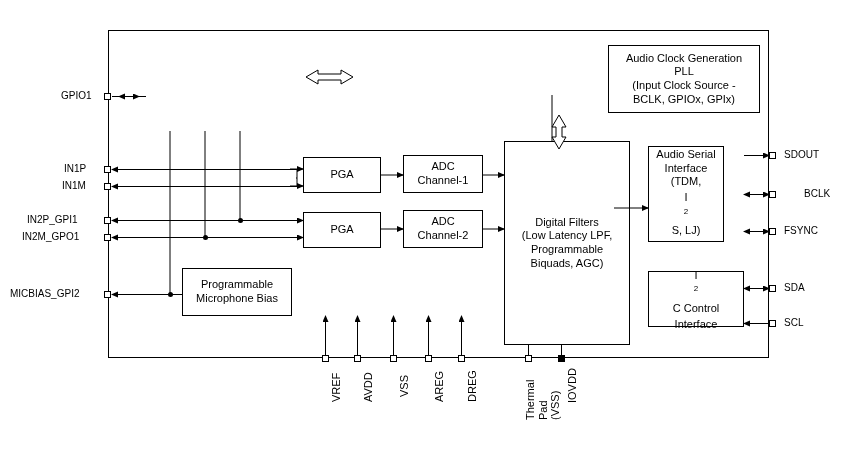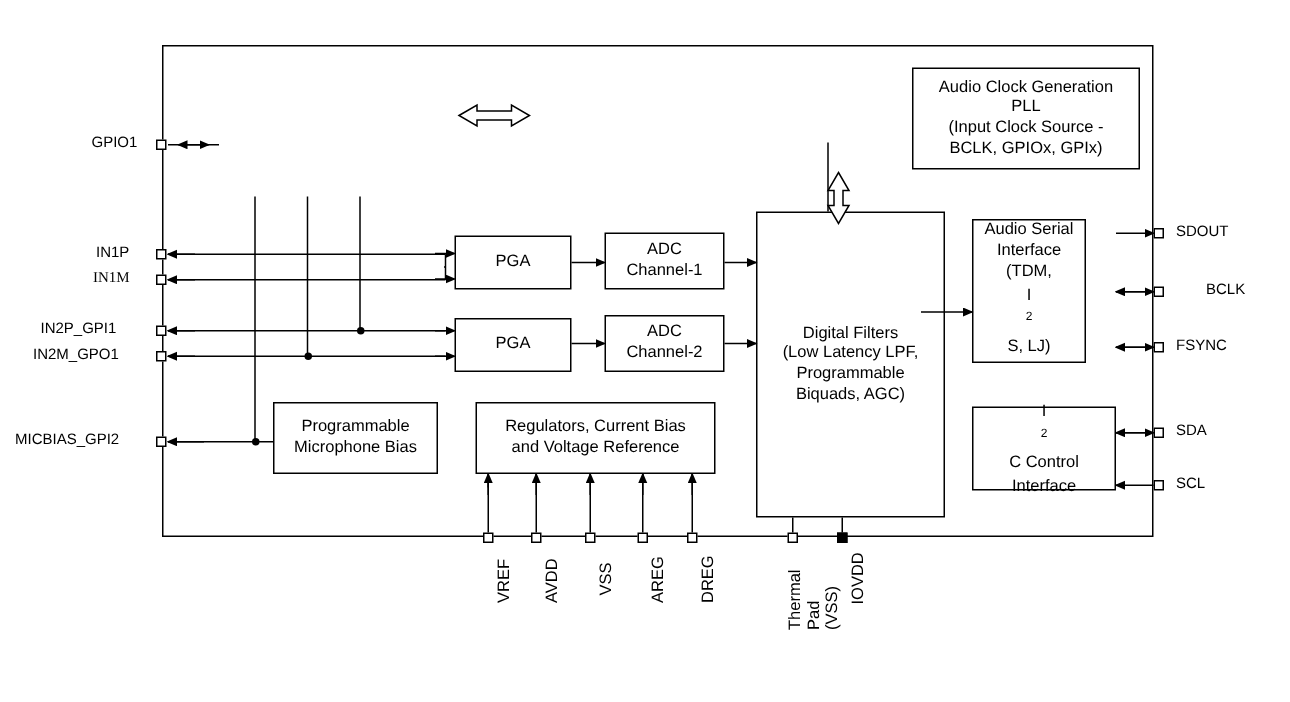--- a/index.html
+++ b/index.html
@@ -61,37 +61,33 @@
     <span style="padding:0;">Audio Serial</span>
     <span style="padding:0;">Interface (TDM,</span>
     <span style="padding:0;"><span>I</span><sup>2</sup><span>S, LJ)</span></span>
   </div>
 
   <div class="blk" style="left:182px;top:268px;width:110px;height:48px;">
     <span>Programmable
 Microphone Bias</span>
   </div>
 
-  <div class="blk" style="left:317px;top:268px;width:160px;height:48px;">
-    <span>Regulators, Current Bias
-and  Voltage Reference</span>
-  </div>
 
   <div class="blk" style="left:648px;top:271px;width:96px;height:56px;flex-direction:column;">
     <span style="padding:0;"><span>I</span><sup>2</sup><span>C Control</span></span>
     <span style="padding:0;">Interface</span>
   </div>
 
   <div class="lbl" style="left:61px;top:90px;">GPIO1</div>
   <div class="pad" style="left:104px;top:93px;"></div>
 
   <div class="lbl" style="left:64px;top:163px;">IN1P</div>
   <div class="pad" style="left:104px;top:166px;"></div>
 
-  <div class="lbl" style="left:62px;top:180px;font-family:Liberation Serif, serif;">IN1M</div>
+  <div class="lbl" style="left:62px;top:180px;">IN1M</div>
   <div class="pad" style="left:104px;top:183px;"></div>
 
   <div class="lbl" style="left:27px;top:214px;">IN2P_GPI1</div>
   <div class="pad" style="left:104px;top:217px;"></div>
 
   <div class="lbl" style="left:22px;top:231px;">IN2M_GPO1</div>
   <div class="pad" style="left:104px;top:234px;"></div>
 
   <div class="lbl" style="left:10px;top:288px;">MICBIAS_GPI2</div>
   <div class="pad" style="left:104px;top:291px;"></div>

